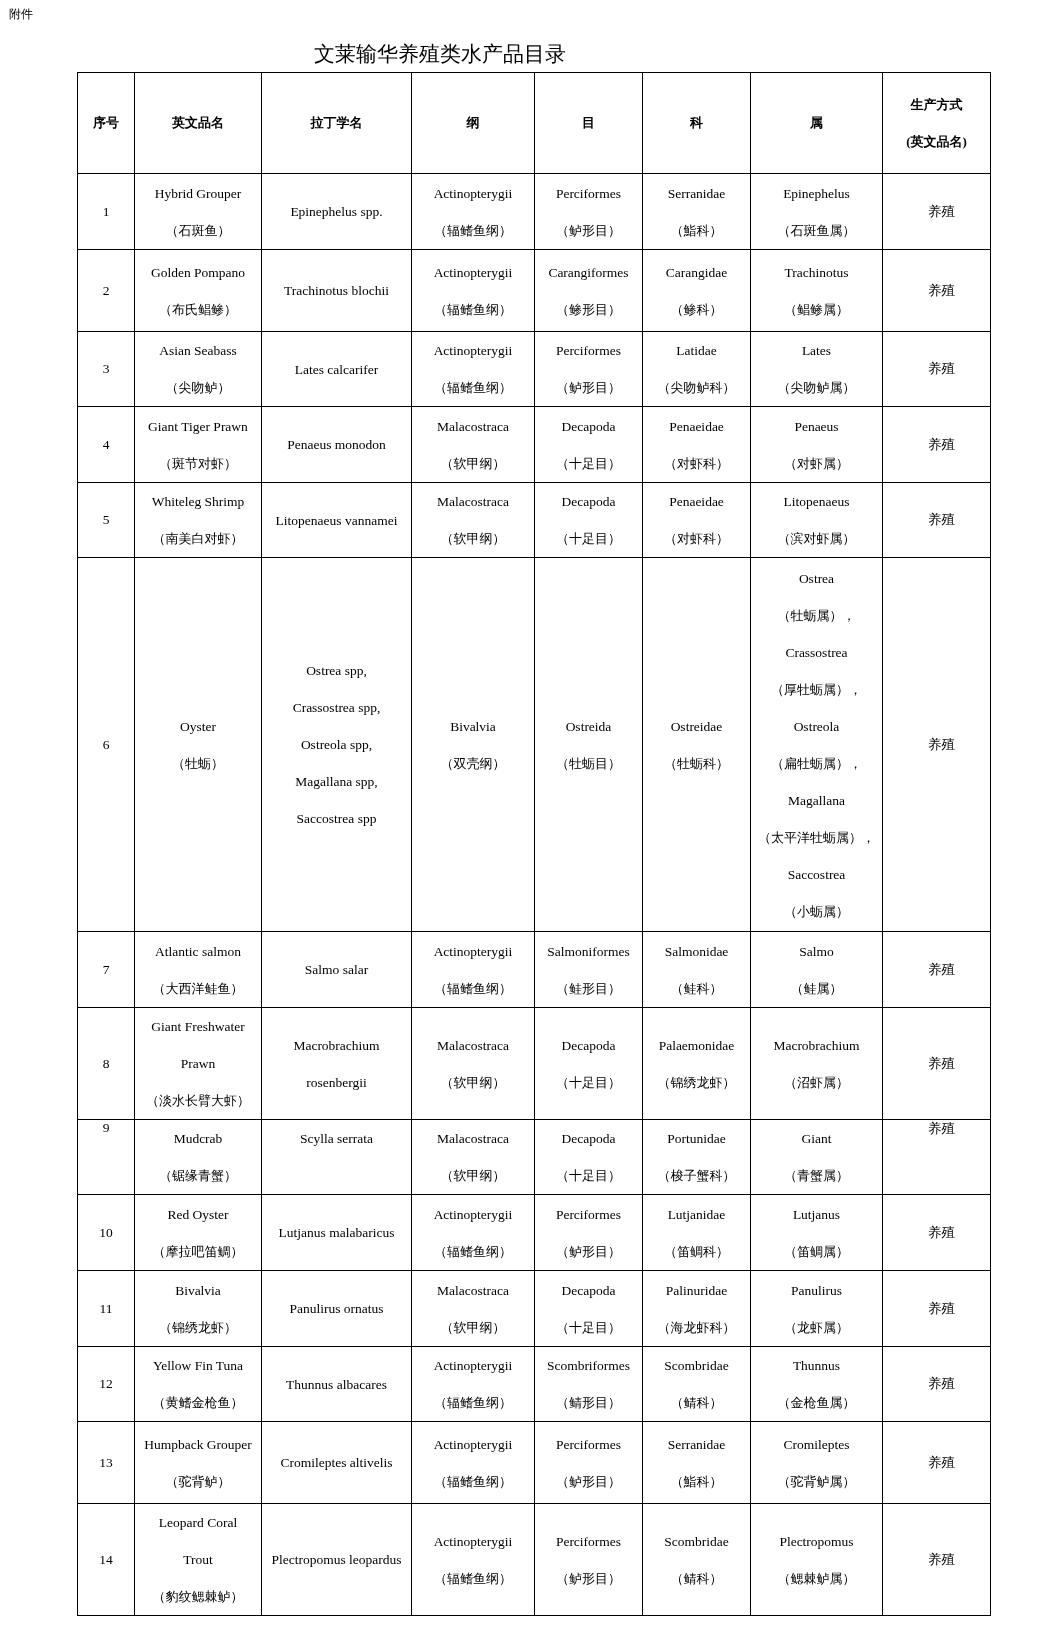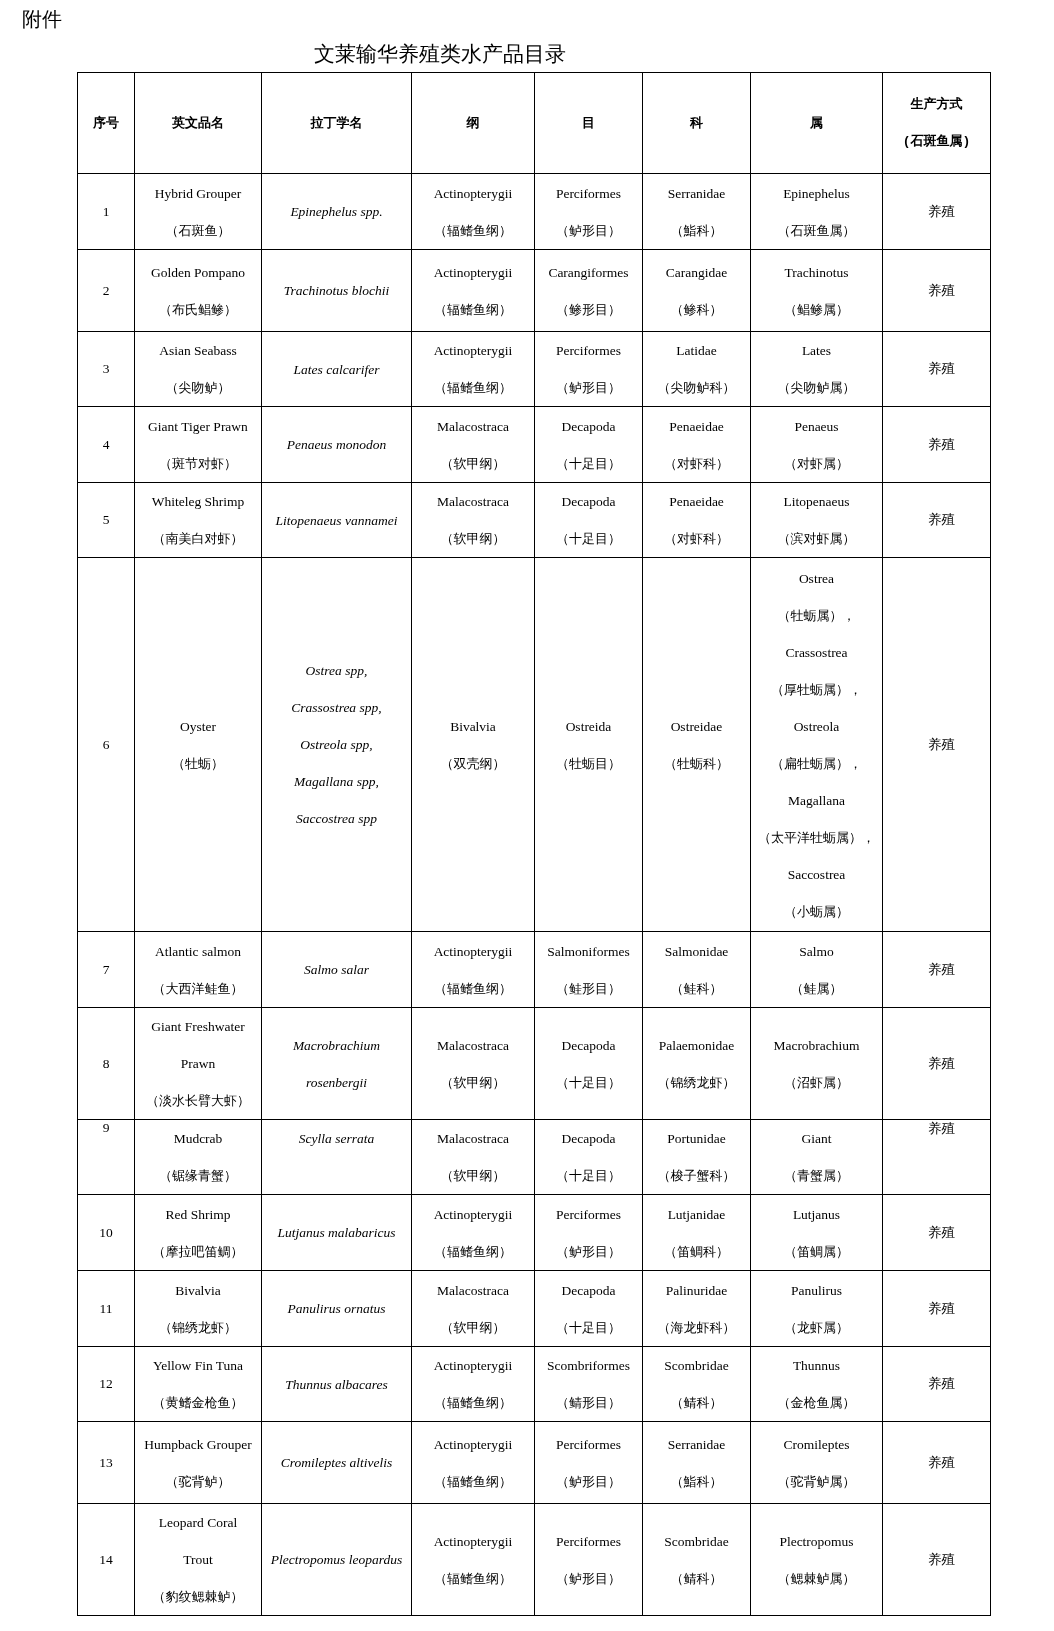--- a/index.html
+++ b/index.html
@@ -1,41 +1,41 @@
 <!DOCTYPE html>
 <html><head>
 <meta charset="utf-8">
 <style>
   html, body { margin: 0; padding: 0; background: #ffffff; }
   body {
     width: 1054px; height: 1631px; position: relative; overflow: hidden;
     font-family: "Liberation Serif", "DejaVu Serif", serif; color: #000;
   }
   .attach {
-    position: absolute; left: 22px; top: 6px;
-    font-family: "DejaVu Sans", sans-serif; font-size: 20px; text-align: right;
+    position: absolute; left: 9px; top: 6px;
+    font-family: "DejaVu Sans", sans-serif; font-size: 12px; text-align: right;
   }
   .title {
     position: absolute; left: 0; width: 880px; top: 40px; text-align: center;
     font-family: "DejaVu Sans", sans-serif; font-size: 21px;
   }
   table {
     position: absolute; left: 77px; top: 72px;
     border-collapse: collapse; table-layout: fixed; width: 913px;
   }
   td, th {
     border: 1.5px solid #000; text-align: center; vertical-align: middle;
     padding: 0; font-size: 13.5px; font-weight: normal;
   }
   th {
-    font-family: Liberation Mono, monospace; font-weight: bold; font-size: 13px;
+    font-family: Liberation Serif, serif; font-weight: bold; font-size: 13px;
   }
   .line { line-height: 37px; white-space: nowrap; }
   .cn { font-family: "DejaVu Sans", sans-serif; font-size: 13px; }
-  .latin { font-style: italic; }
+  .latin { }
   .method { font-family: "DejaVu Sans", sans-serif; font-size: 13.5px; margin-left: 10px; }
   th .line { line-height: 37px; }
 </style>
 </head>
 <body>
 
 <div class="attach">附件</div>
 <div class="title">文莱输华养殖类水产品目录</div>
 
 <table>
@@ -53,21 +53,21 @@
     <tr style="height:101px">
       <th><span>序号</span></th>
       <th><span>英文品名</span></th>
       <th><span>拉丁学名</span></th>
       <th><span>纲</span></th>
       <th><span>目</span></th>
       <th><span>科</span></th>
       <th><span>属</span></th>
       <th>
         <div class="line">生产方式</div>
-        <div class="line">(石斑鱼属)</div>
+        <div class="line">(英文品名)</div>
       </th>
     </tr>
   </thead>
   <tbody id="tbody">
       <tr style="height: 76px;">
         <td><span>1</span></td>
         <td>
           <div class="line">Hybrid Grouper</div>
           <div class="line cn">（石斑鱼）</div>
         </td>
@@ -318,21 +318,21 @@
         </td>
         <td style="vertical-align: top;">
           <div class="line">Giant</div>
           <div class="line cn">（青蟹属）</div>
         </td>
         <td style="vertical-align: top;"><span class="method">养殖</span></td>
       </tr>
       <tr style="height: 76px;">
         <td><span>10</span></td>
         <td>
-          <div class="line">Red Shrimp</div>
+          <div class="line">Red Oyster</div>
           <div class="line cn">（摩拉吧笛鲷）</div>
         </td>
         <td>
           <div class="line latin">Lutjanus malabaricus</div>
         </td>
         <td>
           <div class="line">Actinopterygii</div>
           <div class="line cn">（辐鳍鱼纲）</div>
         </td>
         <td>

